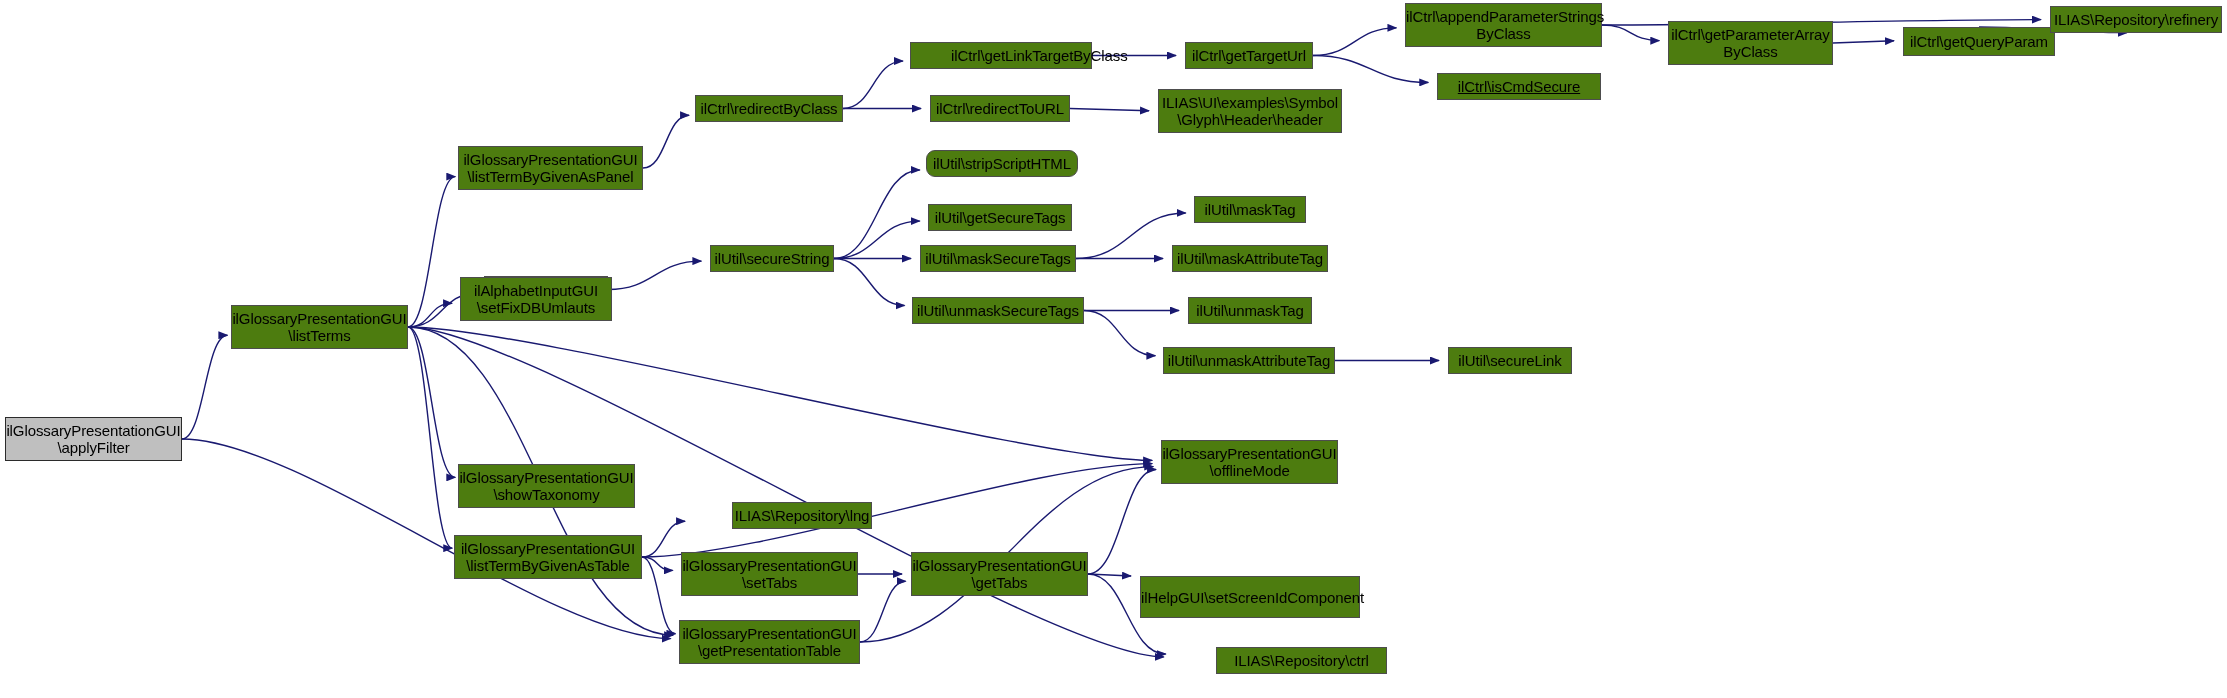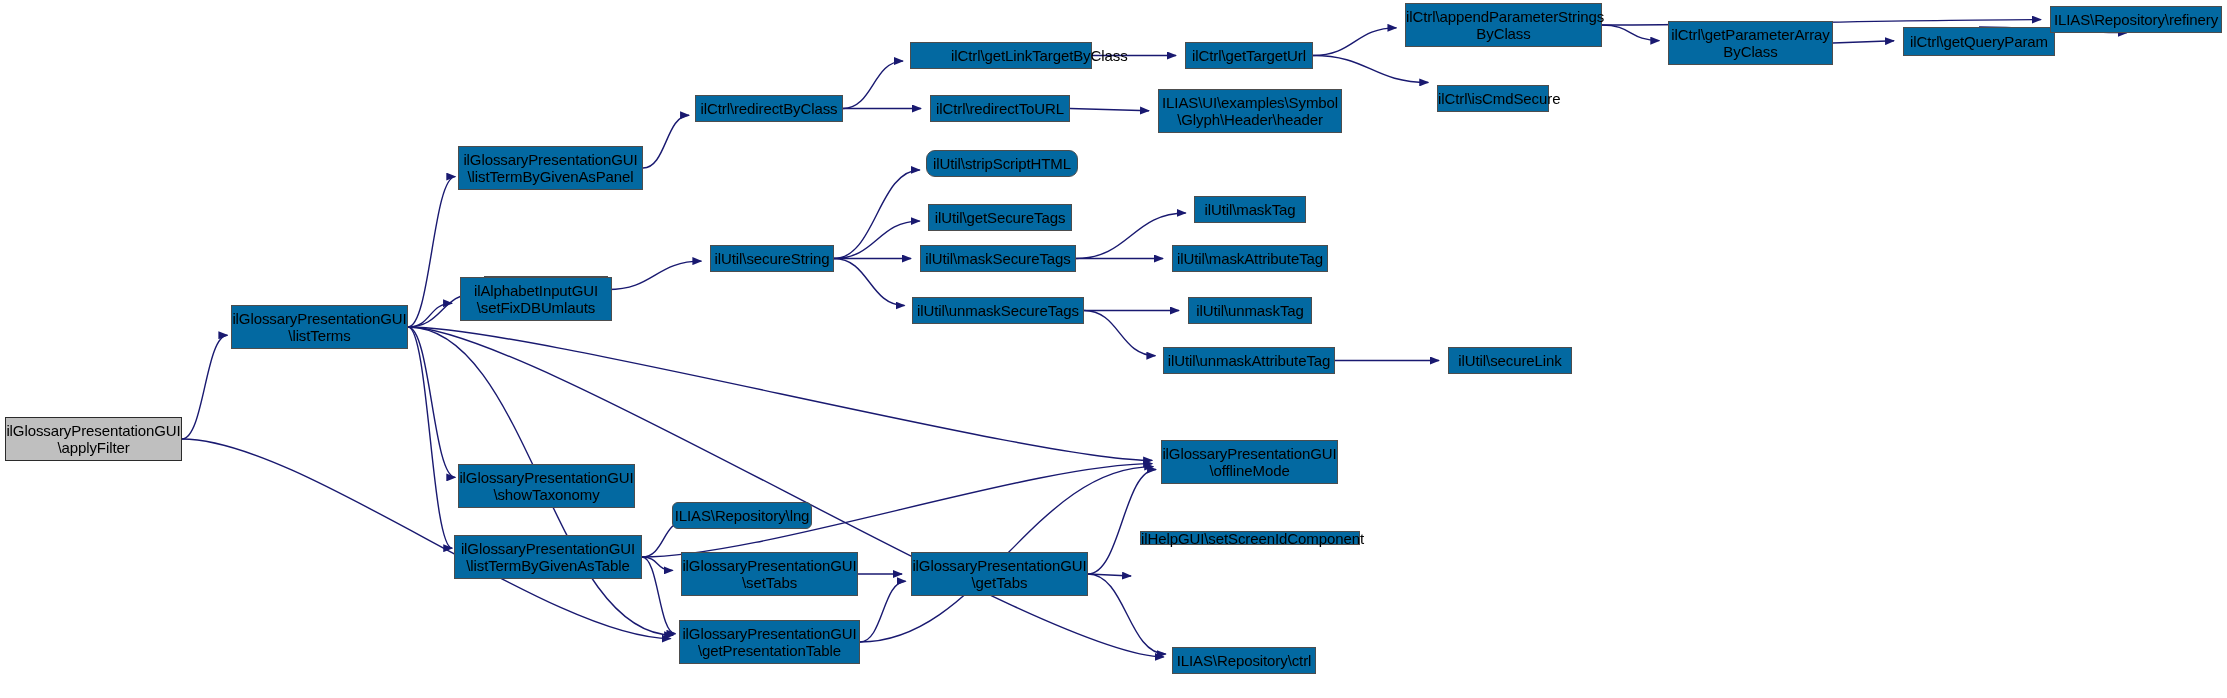--- a/index.html
+++ b/index.html
@@ -15,21 +15,21 @@
   svg#edges{
     position:absolute;
     left:0;top:0;
     width:2227px;height:698px;
     pointer-events:none;
   }
   .node{
     position:absolute;
     box-sizing:border-box;
     border:1px solid #4d4d4d;
-    background:#0369a1;
+    background:#4d7c0f;
     color:#000000;
     font-size:15px;
     line-height:17px;
     display:flex;
     align-items:center;
     justify-content:center;
     text-align:center;
     white-space:pre-line;
     letter-spacing:-0.1px;
     z-index:5;
@@ -108,21 +108,21 @@
 \listTermByGivenAsPanel</span></div>
       <div class="node" style="left: 484px; top: 276px; width: 124px; height: 27px;"><span class="lbl">ilUtil\stripSlashes</span></div>
       <div class="node" style="left: 460px; top: 277px; width: 152px; height: 44px;"><span class="lbl">ilAlphabetInputGUI
 \setFixDBUmlauts</span></div>
       <div class="node" style="left: 458px; top: 464px; width: 177px; height: 44px;"><span class="lbl">ilGlossaryPresentationGUI
 \showTaxonomy</span></div>
       <div class="node" style="left: 454px; top: 535px; width: 188px; height: 44px;"><span class="lbl">ilGlossaryPresentationGUI
 \listTermByGivenAsTable</span></div>
       <div class="node" style="left: 695px; top: 95px; width: 148px; height: 27px; justify-content: center;"><span class="lbl">ilCtrl\redirectByClass</span></div>
       <div class="node" style="left: 710px; top: 245px; width: 124px; height: 27px;"><span class="lbl">ilUtil\secureString</span></div>
-      <div class="node" style="left: 672px; top: 502px; width: 140px; height: 27px; border-radius: 6px;"><span class="lbl">ILIAS\Repository\lng</span></div>
+      <div class="node" style="left: 732px; top: 502px; width: 140px; height: 27px;"><span class="lbl">ILIAS\Repository\lng</span></div>
       <div class="node" style="left: 681px; top: 552px; width: 177px; height: 44px;"><span class="lbl">ilGlossaryPresentationGUI
 \setTabs</span></div>
       <div class="node" style="left: 679px; top: 620px; width: 181px; height: 44px;"><span class="lbl">ilGlossaryPresentationGUI
 \getPresentationTable</span></div>
       <div class="node" style="left: 910px; top: 42px; width: 182px; height: 27px; padding-left: 40px;"><span class="lbl">ilCtrl\getLinkTargetByClass</span></div>
       <div class="node" style="left: 930px; top: 95px; width: 140px; height: 27px;"><span class="lbl">ilCtrl\redirectToURL</span></div>
       <div class="node" style="left: 926px; top: 150px; width: 152px; height: 27px; border-radius: 9px;"><span class="lbl">ilUtil\stripScriptHTML</span></div>
       <div class="node" style="left: 928px; top: 204px; width: 144px; height: 27px;"><span class="lbl">ilUtil\getSecureTags</span></div>
       <div class="node" style="left: 920px; top: 245px; width: 156px; height: 27px;"><span class="lbl">ilUtil\maskSecureTags</span></div>
       <div class="node" style="left: 912px; top: 297px; width: 172px; height: 27px;"><span class="lbl">ilUtil\unmaskSecureTags</span></div>
@@ -130,24 +130,24 @@
       <div class="node" style="left: 911px; top: 552px; width: 177px; height: 44px;"><span class="lbl">ilGlossaryPresentationGUI
 \getTabs</span></div>
       <div class="node" style="left: 1185px; top: 42px; width: 128px; height: 27px;"><span class="lbl">ilCtrl\getTargetUrl</span></div>
       <div class="node" style="left: 1158px; top: 89px; width: 184px; height: 44px;"><span class="lbl">ILIAS\UI\examples\Symbol
 \Glyph\Header\header</span></div>
       <div class="node" style="left: 1194px; top: 196px; width: 112px; height: 27px;"><span class="lbl">ilUtil\maskTag</span></div>
       <div class="node" style="left: 1172px; top: 245px; width: 156px; height: 27px;"><span class="lbl">ilUtil\maskAttributeTag</span></div>
       <div class="node" style="left: 1188px; top: 297px; width: 124px; height: 27px;"><span class="lbl">ilUtil\unmaskTag</span></div>
       <div class="node" style="left: 1161px; top: 440px; width: 177px; height: 44px;"><span class="lbl">ilGlossaryPresentationGUI
 \offlineMode</span></div>
-      <div class="node" style="left: 1140px; top: 531px; width: 220px; height: 14px;"><span class="lbl">ilHelpGUI\setScreenIdComponent</span></div>
-      <div class="node" style="left: 1172px; top: 647px; width: 144px; height: 27px;"><span class="lbl">ILIAS\Repository\ctrl</span></div>
+      <div class="node" style="left: 1140px; top: 576px; width: 220px; height: 42px;"><span class="lbl">ilHelpGUI\setScreenIdComponent</span></div>
+      <div class="node" style="left: 1216px; top: 647px; width: 171px; height: 27px;"><span class="lbl">ILIAS\Repository\ctrl</span></div>
       <div class="node" style="left: 1448px; top: 347px; width: 124px; height: 27px;"><span class="lbl">ilUtil\secureLink</span></div>
       <div class="node" style="left: 1405px; top: 3px; width: 197px; height: 44px;"><span class="lbl">ilCtrl\appendParameterStrings
 ByClass</span></div>
-      <div class="node" style="left: 1437px; top: 85px; width: 112px; height: 27px;"><span class="lbl">ilCtrl\isCmdSecure</span></div>
+      <div class="node" style="left: 1437px; top: 73px; width: 164px; height: 27px; text-decoration: underline;"><span class="lbl">ilCtrl\isCmdSecure</span></div>
       <div class="node" style="left: 1668px; top: 21px; width: 165px; height: 44px;"><span class="lbl">ilCtrl\getParameterArray
 ByClass</span></div>
       <div class="node" style="left: 1903px; top: 27px; width: 152px; height: 29px;"><span class="lbl">ilCtrl\getQueryParam</span></div>
       <div class="node" style="left: 2050px; top: 6px; width: 172px; height: 27px;"><span class="lbl">ILIAS\Repository\refinery</span></div>
     </div>
 </div>
 
 </body></html>

